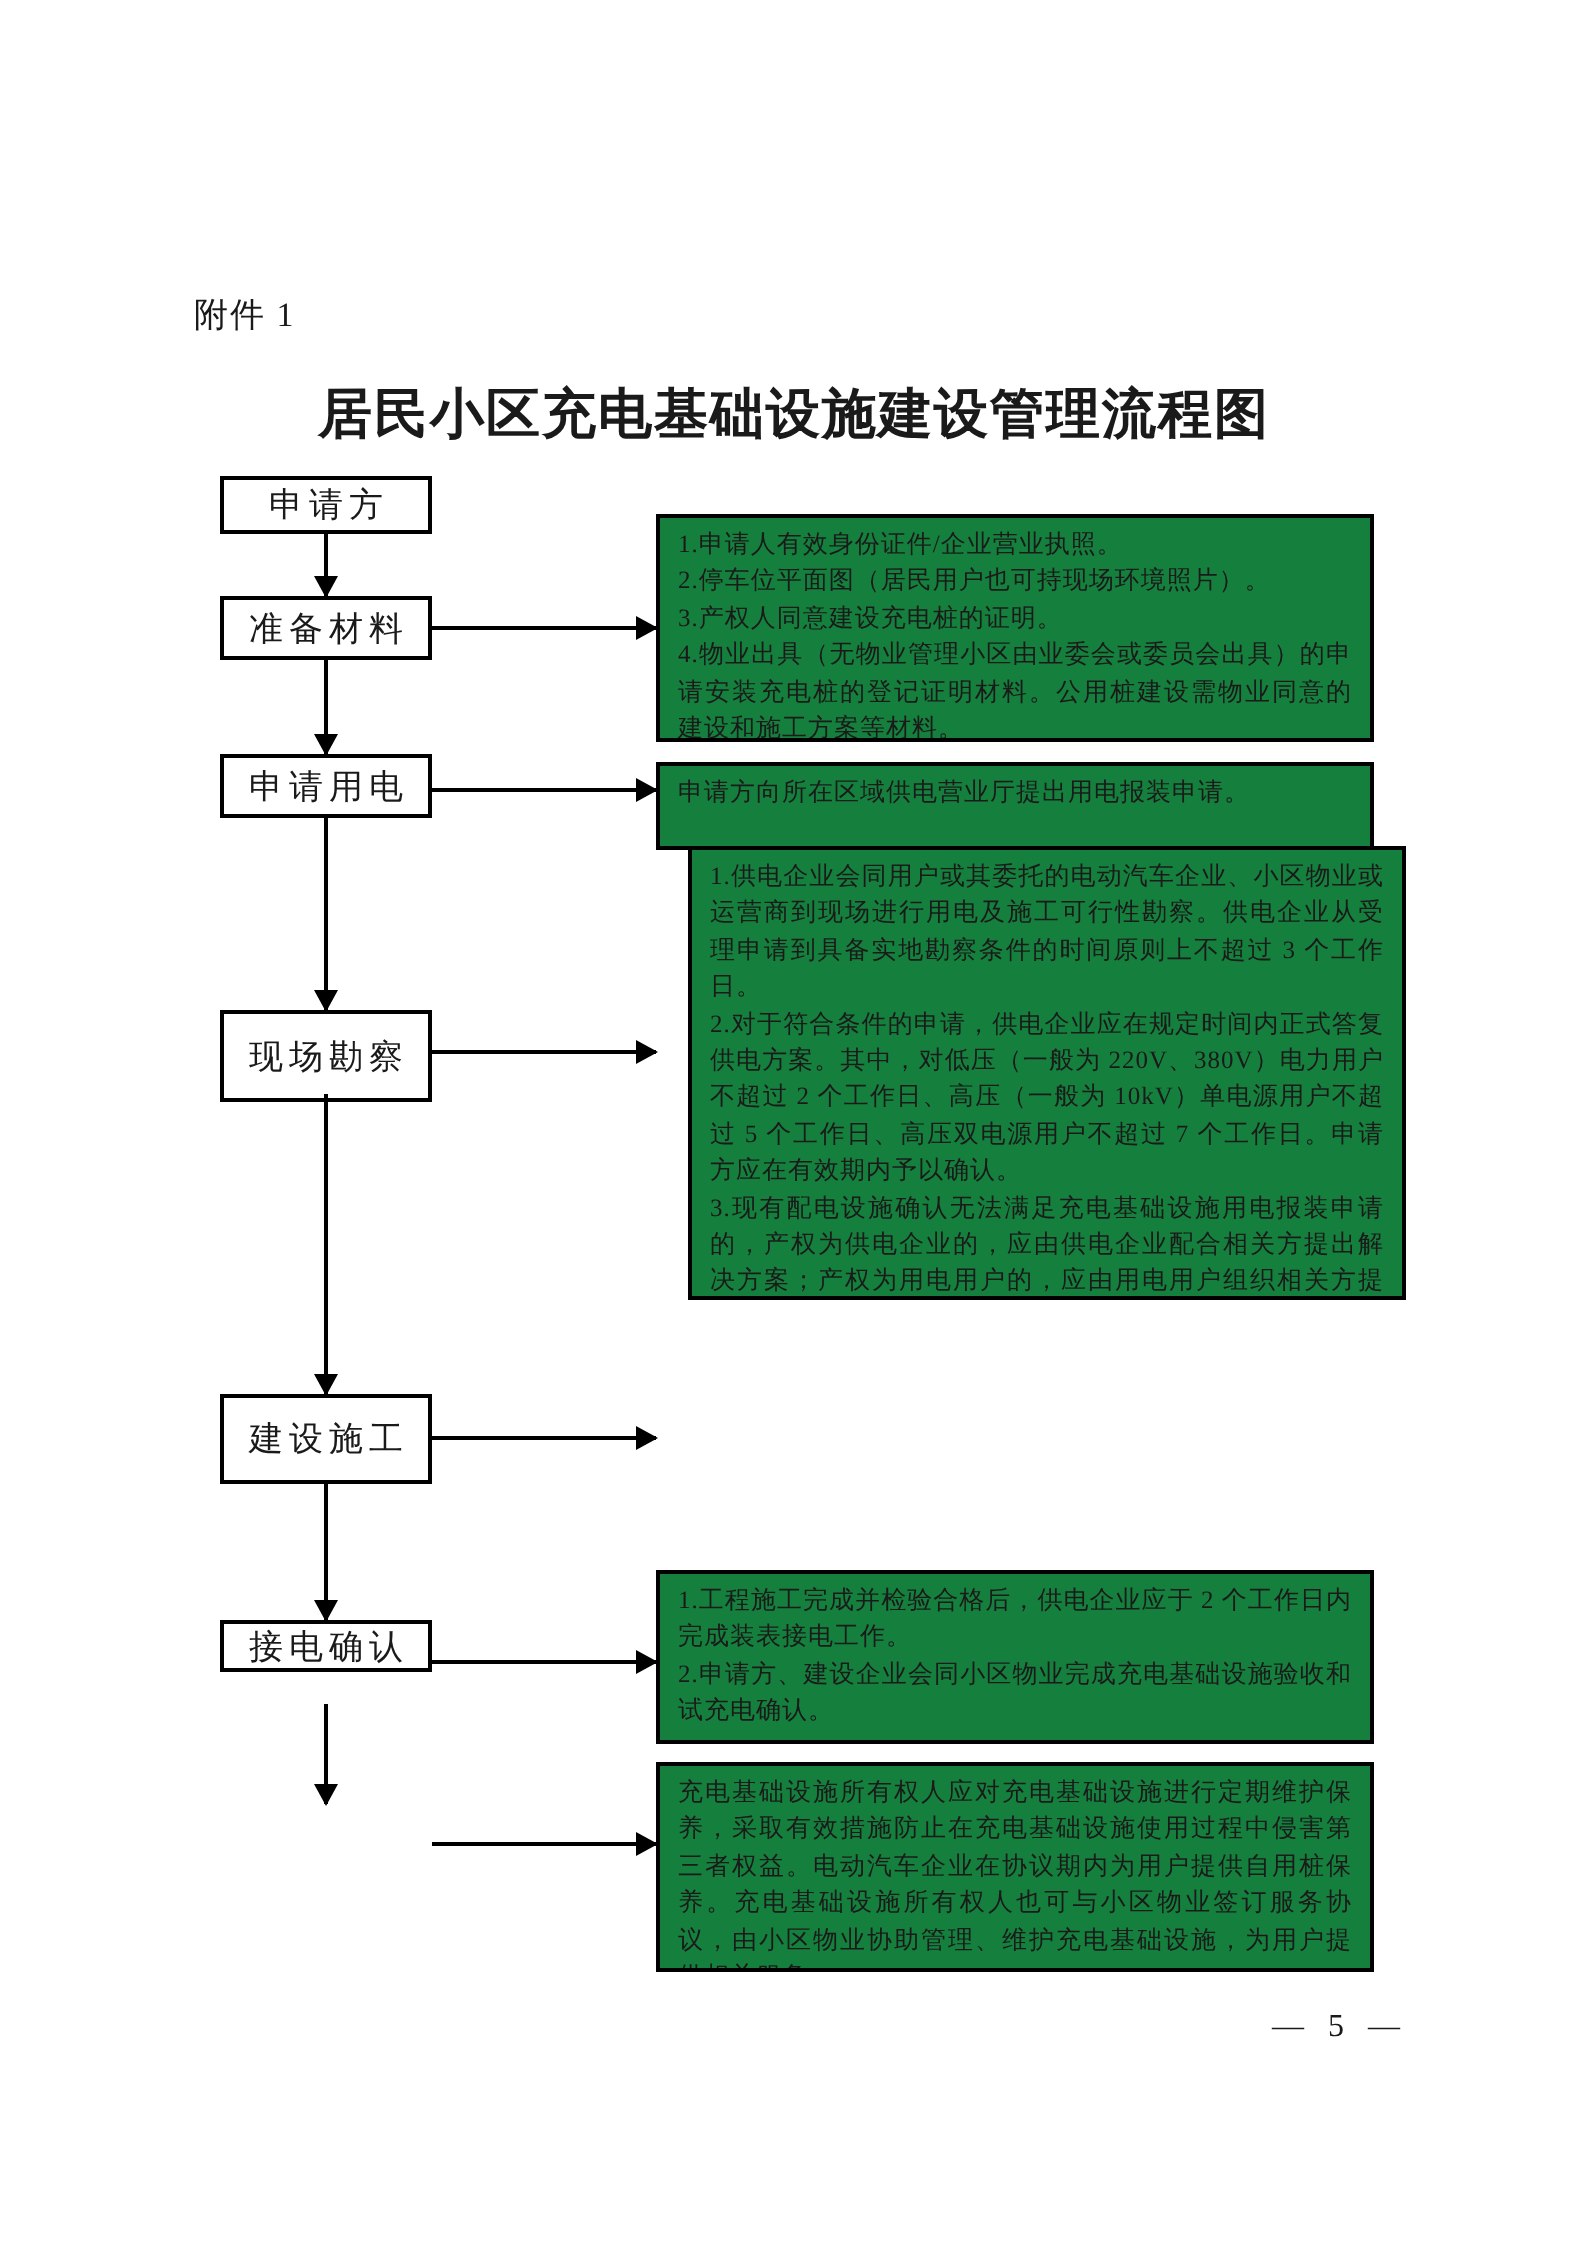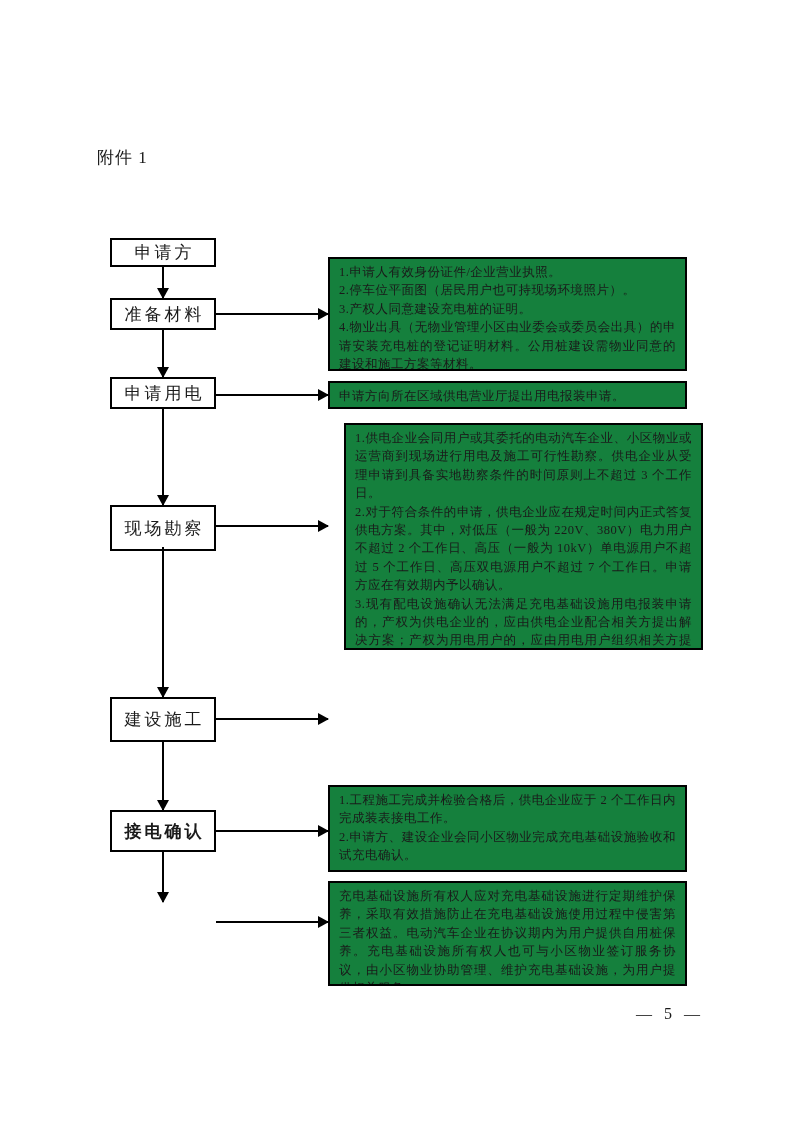--- a/index.html
+++ b/index.html
@@ -48,42 +48,42 @@
     justify-content: center;
     font-size: 17px;
     letter-spacing: 3px;
     text-indent: 3px;
   }
   .s1 { top: 238px; height: 29px; }
   .s2 { top: 298px; height: 32px; }
   .s3 { top: 377px; height: 32px; }
   .s4 { top: 505px; height: 46px; }
   .s5 { top: 697px; height: 45px; }
-  .s6 { top: 810px; height: 42px; font-weight: bold; }
+  .s6 { top: 810px; height: 26px; }
   .s7 { top: 902px; height: 41px; }
 
   
   .note {
     position: absolute;
     left: 328px;
     width: 359px;
     border: 2px solid #000;
     background: #15803d;
     padding: 4px 9px 3px 9px;
     overflow: hidden;
   }
   .note-text {
     font-size: 12.5px;
     line-height: 18.4px;
     letter-spacing: 0.5px;
     white-space: pre-wrap;
     text-align: justify;
   }
   .n1 { top: 257px; height: 114px; }
-  .n2 { top: 381px; height: 28px; }
+  .n2 { top: 381px; height: 44px; }
   .n3 { top: 423px; height: 227px; margin-left: 16px; }
   .n4 { top: 653px; height: 128px; }
   .n5 { top: 785px; height: 87px; }
   .n6 { top: 881px; height: 105px; }
 
   
   .v-arrow {
     position: absolute;
     left: 162px;
     width: 2px;
@@ -141,20 +141,21 @@
     letter-spacing: 4px;
   }
 </style>
 </head>
 <body>
 
 <div class="page">
 
   <div class="attachment">附件 1</div>
 
+  <div class="title">居民小区充电基础设施建设管理流程图</div>
 
   <div class="step s1">申请方</div>
   <div class="step s2">准备材料</div>
   <div class="step s3">申请用电</div>
   <div class="step s4">现场勘察</div>
   <div class="step s5">建设施工</div>
   <div class="step s6">接电确认</div>
 
   <div class="v-arrow va1"></div>
   <div class="v-arrow va2"></div>

